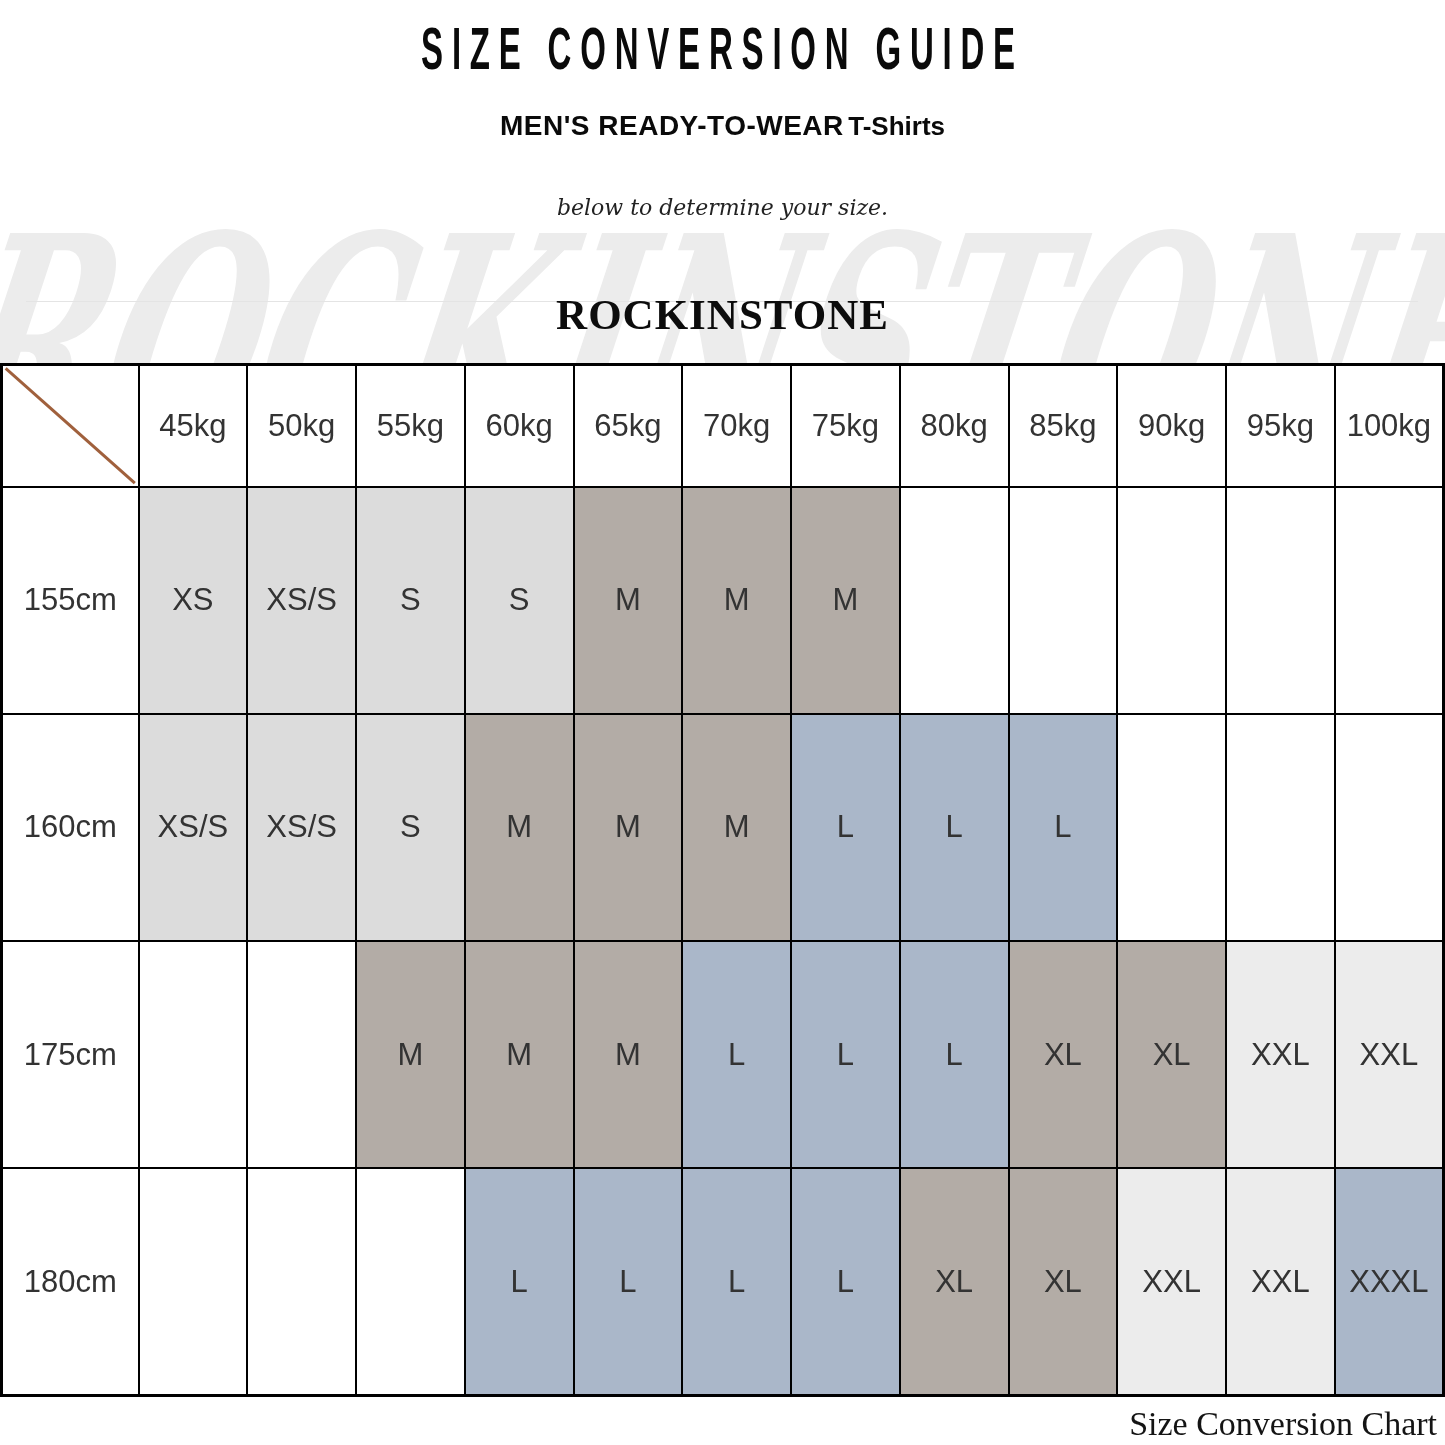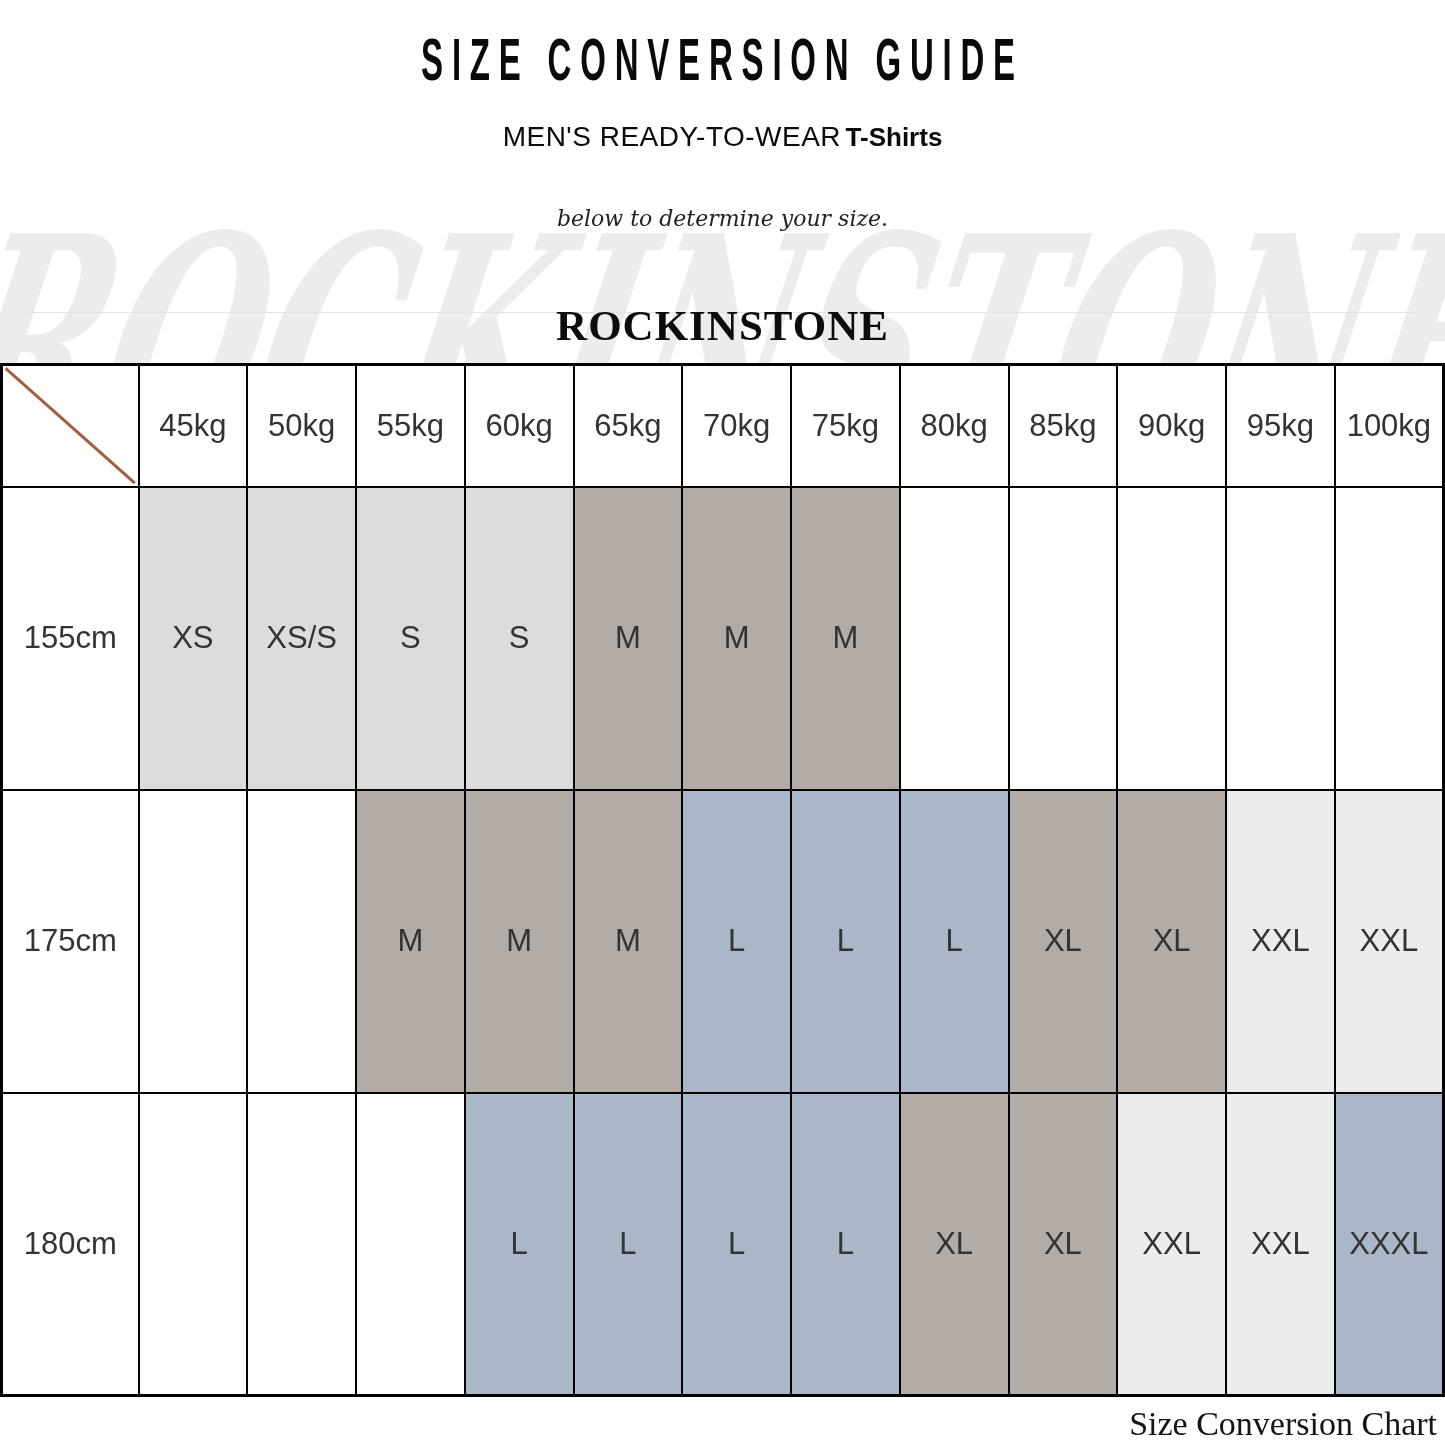--- a/index.html
+++ b/index.html
@@ -12,30 +12,30 @@
   }
   
   .watermark-wrap {
     position: absolute; top: 148px; left: 0;
     width: 1445px; height: 400px;
     z-index: 0; overflow: visible;
     transform: skewX(-12deg);
   }
   .watermark-wrap svg { overflow: visible; }
   
-  .header { position: absolute; top: 11px; left: 0; width: 1445px; height: 363px; z-index: 1; }
+  .header { position: absolute; top: 0; left: 0; width: 1445px; height: 363px; z-index: 1; }
   .title {
     position: absolute; top: 14px; width: 100%;
     text-align: center; white-space: nowrap;
     font-weight: bold; font-size: 60px; letter-spacing: 16px;
     transform: scaleX(0.55); transform-origin: center;
     color: #0a0a0a;
   }
   .subtitle { position: absolute; top: 110px; width: 100%; text-align: center; color: #0a0a0a; white-space: nowrap; }
-  .subtitle .p1 { font-size: 28px; font-weight: normal; letter-spacing: 0.5px; }
+  .subtitle .p1 { font-size: 28px; font-weight: bold; letter-spacing: 0.5px; }
   .subtitle .p2 { font-size: 26px; font-weight: bold; }
   .desc {
     position: absolute; top: 186px; width: 100%;
     text-align: center;
     font-family: "DejaVu Serif", serif; font-style: italic;
     font-size: 22px; line-height: 43px; color: #222222;
   }
   .rule { position: absolute; top: 301px; left: 26px; width: 1392px; height: 1px; background: #e4e4e4; }
   .brand {
     position: absolute; top: 290px; width: 100%;
@@ -122,20 +122,35 @@
         <td style="background: rgb(179, 172, 166);">M</td>
         <td style="background: rgb(179, 172, 166);">M</td>
         <td style="background: rgb(179, 172, 166);">M</td>
         <td style="background: rgb(255, 255, 255);"></td>
         <td style="background: rgb(255, 255, 255);"></td>
         <td style="background: rgb(255, 255, 255);"></td>
         <td style="background: rgb(255, 255, 255);"></td>
         <td style="background: rgb(255, 255, 255);"></td>
       </tr>
       <tr>
+        <th>160cm</th>
+        <td style="background: rgb(220, 220, 220);">XS/S</td>
+        <td style="background: rgb(220, 220, 220);">XS/S</td>
+        <td style="background: rgb(220, 220, 220);">S</td>
+        <td style="background: rgb(179, 172, 166);">M</td>
+        <td style="background: rgb(179, 172, 166);">M</td>
+        <td style="background: rgb(179, 172, 166);">M</td>
+        <td style="background: rgb(170, 183, 201);">L</td>
+        <td style="background: rgb(170, 183, 201);">L</td>
+        <td style="background: rgb(170, 183, 201);">L</td>
+        <td style="background: rgb(255, 255, 255);"></td>
+        <td style="background: rgb(255, 255, 255);"></td>
+        <td style="background: rgb(255, 255, 255);"></td>
+      </tr>
+      <tr>
         <th>175cm</th>
         <td style="background: rgb(255, 255, 255);"></td>
         <td style="background: rgb(255, 255, 255);"></td>
         <td style="background: rgb(179, 172, 166);">M</td>
         <td style="background: rgb(179, 172, 166);">M</td>
         <td style="background: rgb(179, 172, 166);">M</td>
         <td style="background: rgb(170, 183, 201);">L</td>
         <td style="background: rgb(170, 183, 201);">L</td>
         <td style="background: rgb(170, 183, 201);">L</td>
         <td style="background: rgb(179, 172, 166);">XL</td>

